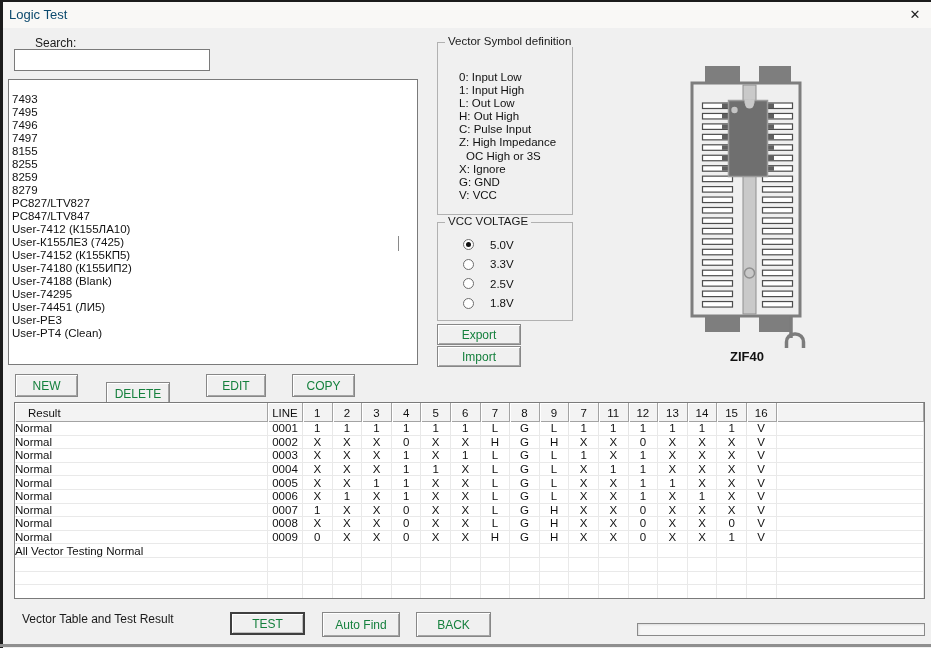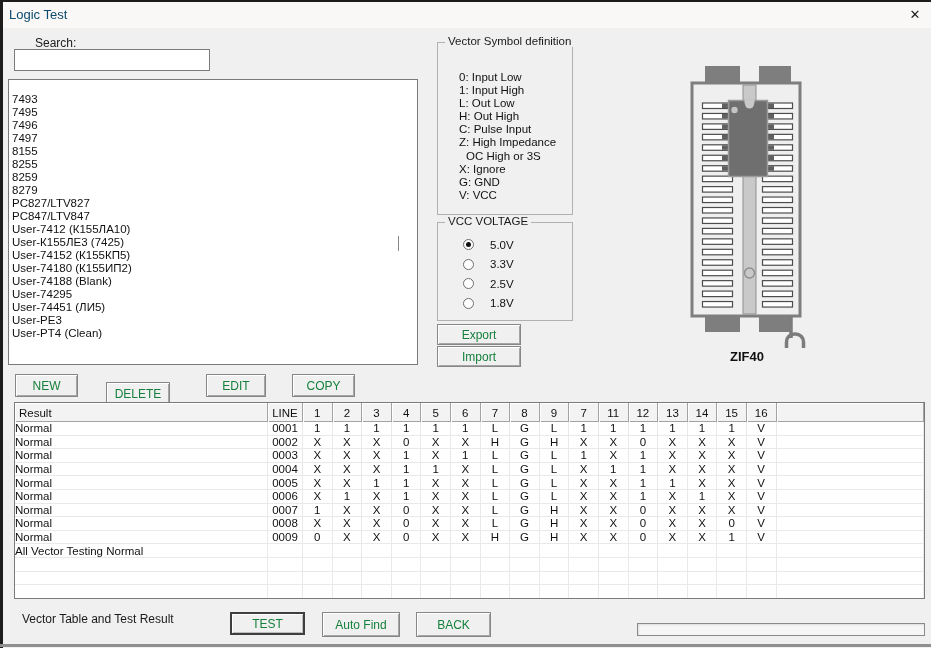--- a/index.html
+++ b/index.html
@@ -34,21 +34,21 @@
   #vcc-options{position:absolute;left:25px;top:12px;}
   .radio-row{display:flex;align-items:center;gap:16px;height:19.5px;}
   .radio-circle{width:11px;height:11px;border-radius:50%;border:1px solid #6e6e6e;background:#fff;position:relative;box-sizing:border-box;}
   .radio-circle.checked::after{content:"";position:absolute;left:2px;top:2px;width:5px;height:5px;border-radius:50%;background:#111;}
   .radio-label{font-size:11.5px;}
   
   #result-table{left:14px;top:402px;width:911px;height:197px;background:#fff;border:1px solid #7a7a7a;box-sizing:border-box;
     display:grid;grid-template-columns:253px 35px repeat(16,29.6px) minmax(0,1fr);grid-auto-rows:13.6px;grid-template-rows:19px;overflow:hidden;}
   .th{background:#f3f3f3;border-right:1px solid #a3a3a3;box-shadow:inset 1px 1px 0 #fff, inset 0 -1px 0 #a3a3a3;
       display:flex;align-items:center;justify-content:center;font-size:11.5px;color:#111;}
-  .th.left{justify-content:flex-start;padding-left:4px;}
+  .th.left{justify-content:flex-start;padding-left:13px;}
   .td{display:flex;align-items:center;justify-content:center;font-size:11.5px;border-right:1px solid #e9e9e9;border-bottom:1px solid #e9e9e9;overflow:hidden;}
   .td.left{justify-content:flex-start;padding-left:0;white-space:nowrap;}
   
   #progress{left:637px;top:623px;width:288px;height:13px;border:1px solid #8a8a8a;background:#f6f6f6;box-shadow:inset 1px 1px 2px #dcdcdc;box-sizing:border-box;}
   #progress-fill{height:100%;width:0%;background:#06b025;}
   
   #zif-label{left:697px;top:349px;width:100px;text-align:center;font-size:13px;font-weight:bold;color:#111;}
 </style>
 </head>
 <body>

